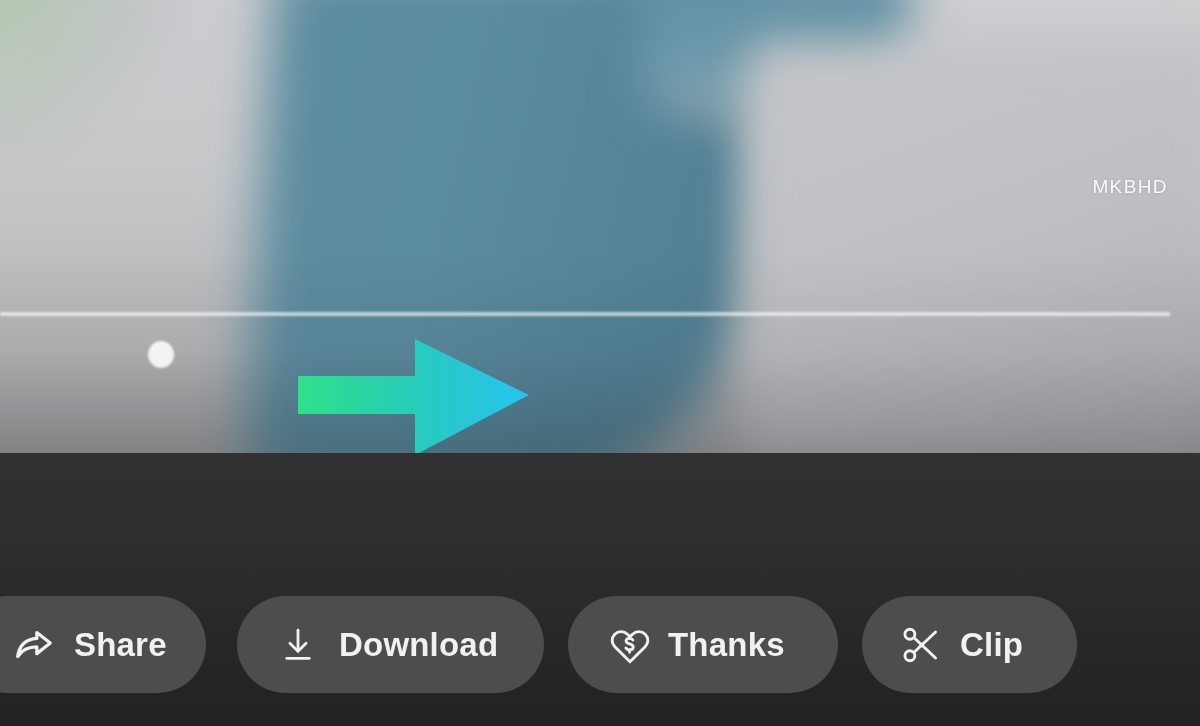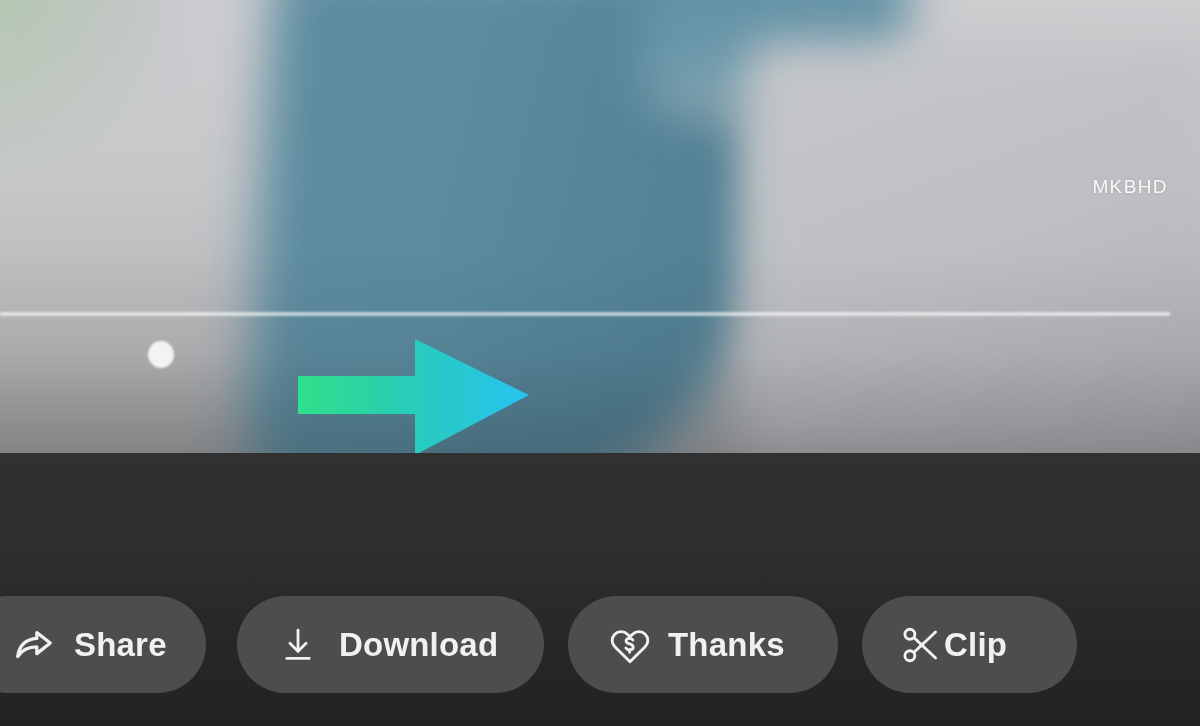--- a/index.html
+++ b/index.html
@@ -259,18 +259,18 @@
     <div class="pill" style="left:862px; width:215px; padding-left:36px;">
       <span class="ico">
         <svg width="46" height="46" viewBox="0 0 24 24" fill="none" stroke="#f1f1f1" stroke-width="1.5">
           <circle cx="6.2" cy="6.4" r="2.6"></circle>
           <circle cx="6.2" cy="17.6" r="2.6"></circle>
           <path d="M8.4 8.2 19.6 18.8" stroke-linecap="round"></path>
           <path d="M8.4 15.8 19.6 5.2" stroke-linecap="round"></path>
           <path d="M11.4 12.9 13.3 11.1" stroke-linecap="round"></path>
         </svg>
       </span>
-      <span class="lbl" style="">Clip</span>
+      <span class="lbl" style="margin-left:16px;">Clip</span>
     </div>
 
   </div>
 
 </div>
 
 </body></html>

